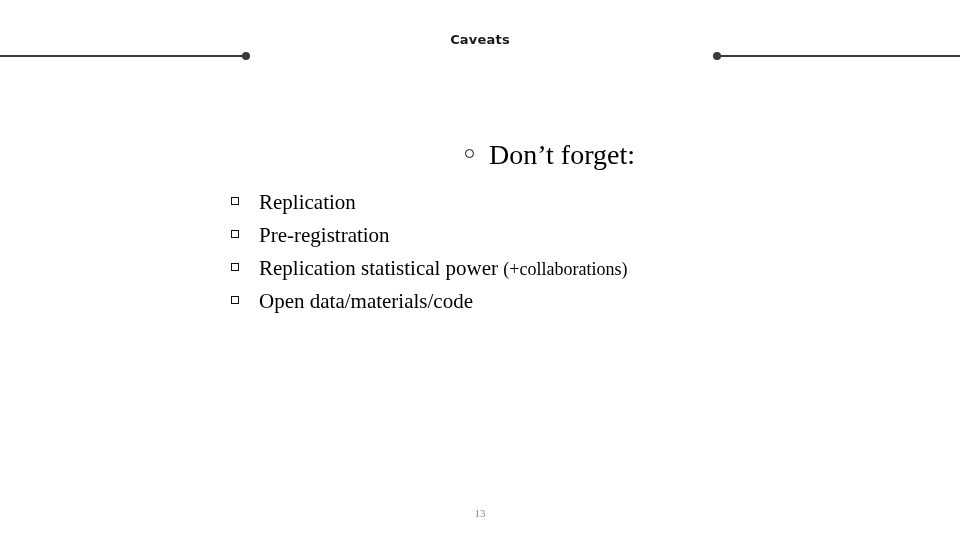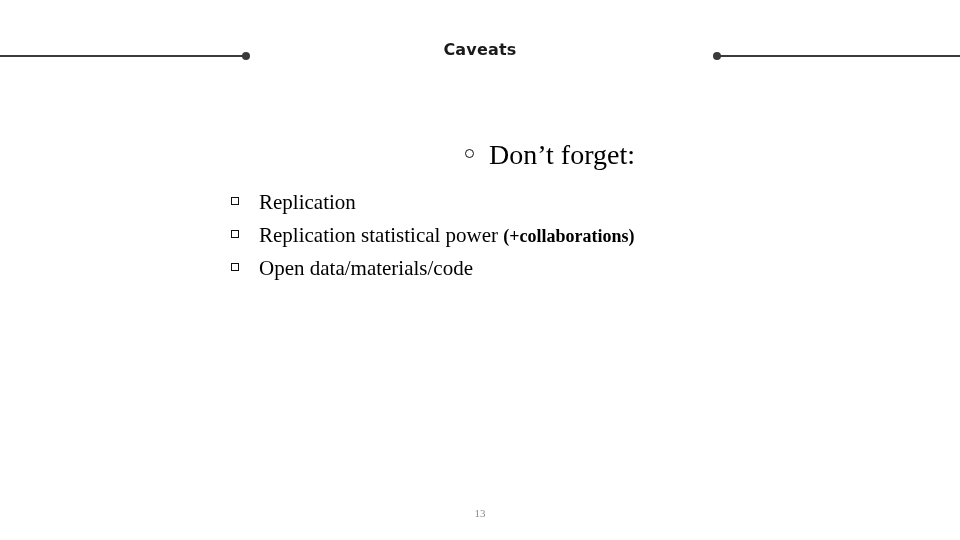--- a/index.html
+++ b/index.html
@@ -52,26 +52,26 @@
     width: 8px;
     height: 8px;
     border-radius: 50%;
     background: #3a3a3a;
   }
   .dot-left  { left: 242px; }
   .dot-right { left: 713px; }
 
   .slide-title {
     position: absolute;
-    top: 38px;
+    top: 28px;
     left: 0;
     width: 960px;
     text-align: center;
     font-family: "DejaVu Sans", "Liberation Sans", sans-serif;
-    font-size: 16px;
+    font-size: 13px;
     font-weight: bold;
     letter-spacing: 0.2px;
     color: #1a1a1a;
     line-height: 24px;
   }
 
   
   .content {
     position: absolute;
     top: 138px;
@@ -131,21 +131,20 @@
 
   .level2-text {
     font-size: 21px;
     line-height: 28px;
     color: #000000;
     white-space: nowrap;
   }
 
   .level2-text .small {
     font-size: 18px;
-    font-weight: bold;
   }
 
   
   .page-number {
     position: absolute;
     top: 505px;
     left: 0;
     width: 960px;
     text-align: center;
     font-size: 11px;
@@ -175,20 +174,24 @@
       <span class="level1-text">Don’t forget:</span>
     </div>
 
     <ul class="sublist">
 
       <li class="level2">
         <span class="bullet-square"></span>
         <span class="level2-text"><span>Replication</span><span class="small"></span></span>
       </li>
 
+      <li class="level2">
+        <span class="bullet-square"></span>
+        <span class="level2-text"><span>Pre-registration</span><span class="small"></span></span>
+      </li>
 
       <li class="level2">
         <span class="bullet-square"></span>
         <span class="level2-text"><span>Replication statistical power </span><span class="small">(+collaborations)</span></span>
       </li>
 
       <li class="level2">
         <span class="bullet-square"></span>
         <span class="level2-text"><span>Open data/materials/code</span><span class="small"></span></span>
       </li>

